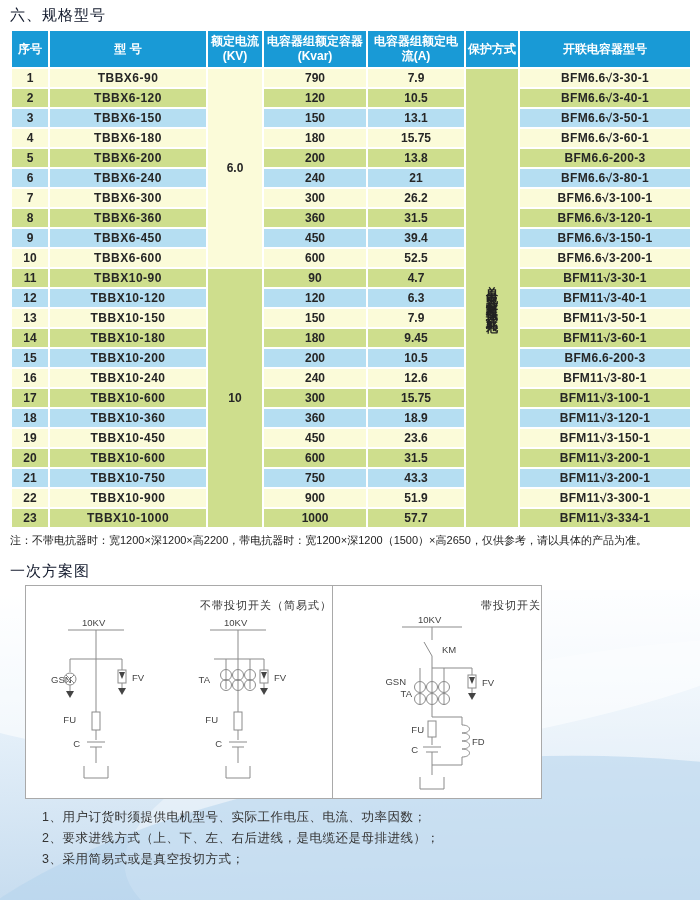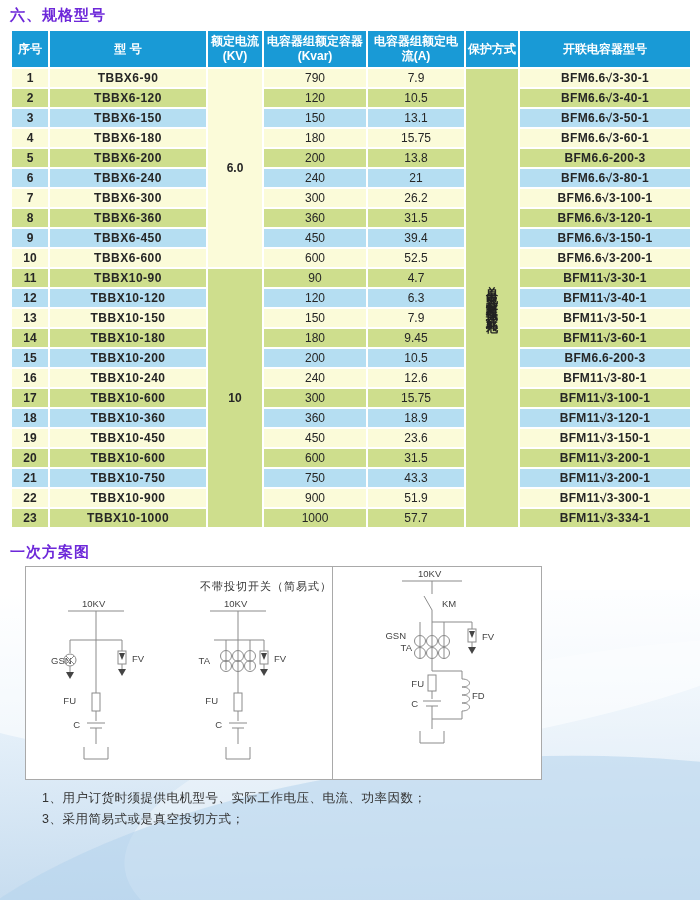--- a/index.html
+++ b/index.html
@@ -16,39 +16,39 @@
         background:linear-gradient(178deg, rgba(255,255,255,0) 0%, rgba(224,237,248,0.85) 42%, #c3daee 100%); }
   .bg .curve1 { position:absolute; width:1150px; height:430px; border-radius:50%;
         background:rgba(255,255,255,0.55); left:-180px; top:-270px; transform:rotate(-7deg); }
   .bg .curve2 { position:absolute; width:1200px; height:520px; border-radius:50%;
         background:rgba(180,211,236,0.55); left:-120px; top:170px; transform:rotate(-5deg); }
   .bg .curve3 { position:absolute; width:1000px; height:300px; border-radius:50%;
         background:rgba(255,255,255,0.35); left:120px; top:60px; transform:rotate(-8deg); }
 
   .content { position:relative; z-index:2; padding:6px 9px 0 10px; }
 
-  .sec-title { margin:0; font-size:15px; font-weight:bold; color:#6d28d9; letter-spacing:1px; }
+  .sec-title { margin:0; font-size:15px; font-weight:normal; color:#0f172a; letter-spacing:1px; }
   .sec-title.first { margin-bottom:4px; }
 
   
   table.spec { border-collapse:separate; border-spacing:2px; table-layout:fixed; width:682px; }
   table.spec th {
     background:#199ad6; color:#fff; font-size:12px; font-weight:bold;
     padding:3px 1px; line-height:15px; text-align:center; vertical-align:middle;
   }
   table.spec td {
     height:18px; line-height:18px; font-size:12px; color:#262626;
     text-align:center; vertical-align:middle; padding:0 1px; overflow:hidden; white-space:nowrap;
   }
   .c-yellow { background:#fbfbd9; }
   .c-green  { background:#cede8d; }
   .c-blue   { background:#b5def2; }
   .col-no   { font-weight:bold; }
   .col-model{ text-align:left; padding-left:20px; font-weight:bold; letter-spacing:0.5px; }
-  .col-num  { font-weight:400; }
+  .col-num  { font-weight:700; }
   .col-fuse { font-weight:bold; letter-spacing:0.3px; }
   .cell-voltage { font-weight:bold; font-size:13px; }
   .cell-protect { vertical-align:middle; }
   .cell-protect span{
     writing-mode:vertical-rl; text-orientation:upright;
     font-weight:bold; font-size:12px; letter-spacing:3px; color:#222;
     display:inline-block;
   }
 
   .note { margin:4px 0 0 0; font-size:11px; color:#222; letter-spacing:0; white-space:nowrap; }
@@ -272,20 +272,21 @@
           <tr>
             <td class="c-green col-no">23</td>
             <td class="c-green col-model">TBBX10-1000</td>
             <td class="c-green col-num">1000</td>
             <td class="c-green col-num">57.7</td>
             <td class="c-green col-fuse">BFM11√3-334-1</td>
           </tr>
         </tbody>
     </table>
 
+    <p class="note">注：不带电抗器时：宽1200×深1200×高2200，带电抗器时：宽1200×深1200（1500）×高2650，仅供参考，请以具体的产品为准。</p>
 
     <h2 class="sec-title diag-title">一次方案图</h2>
 
     <div class="diagram-box">
 
       <div class="dpanel left">
         <div class="dtitle">不带投切开关（简易式）</div>
         <div class="drow">
 
           <svg class="circuit" width="116" height="172" viewBox="0 0 116 172">
@@ -342,20 +343,21 @@
             <text x="30" y="132" text-anchor="end">C</text>
             <line x1="37" y1="127" x2="55" y2="127"></line>
             <line x1="40" y1="132" x2="52" y2="132"></line>
             <line x1="46" y1="132" x2="46" y2="148"></line>
             <path d="M34,151 L34,163 L58,163 L58,151"></path>
           </svg>
         </div>
       </div>
 
       <div class="dpanel right">
+        <div class="dtitle">带投切开关</div>
 
         <svg class="circuit" width="170" height="182" viewBox="0 0 170 182" style="margin:0 auto;">
           <text x="66" y="10">10KV</text>
           <line x1="50" y1="14" x2="110" y2="14"></line>
           <line x1="80" y1="14" x2="80" y2="27"></line>
           <line x1="80" y1="43" x2="72" y2="29"></line>
           <line x1="80" y1="43" x2="80" y2="55"></line>
           <text x="90" y="40">KM</text>
           <line x1="80" y1="55" x2="120" y2="55"></line>
           <line x1="120" y1="55" x2="120" y2="62"></line>
@@ -389,17 +391,18 @@
           <line x1="80" y1="139" x2="80" y2="152"></line>
           <line x1="80" y1="152" x2="110" y2="152"></line>
           <line x1="80" y1="152" x2="80" y2="162"></line>
           <path d="M68,164 L68,176 L92,176 L92,164"></path>
         </svg>
       </div>
     </div>
 
     <div class="order-list">
         <div class="order-item">1、用户订货时须提供电机型号、实际工作电压、电流、功率因数；</div>
+        <div class="order-item">2、要求进线方式（上、下、左、右后进线，是电缆还是母排进线）；</div>
         <div class="order-item">3、采用简易式或是真空投切方式；</div>
       </div>
 
   </div>
 </div>
 
 </body></html>

